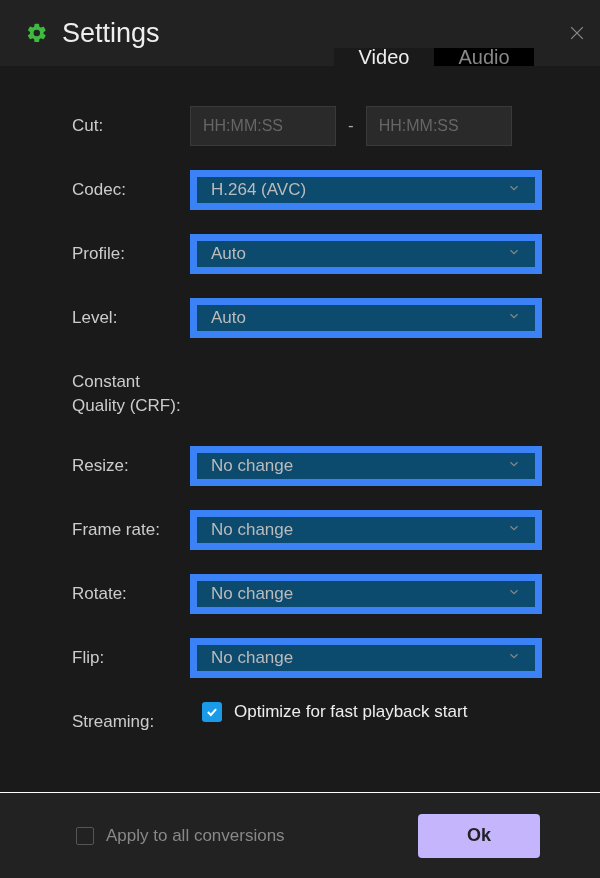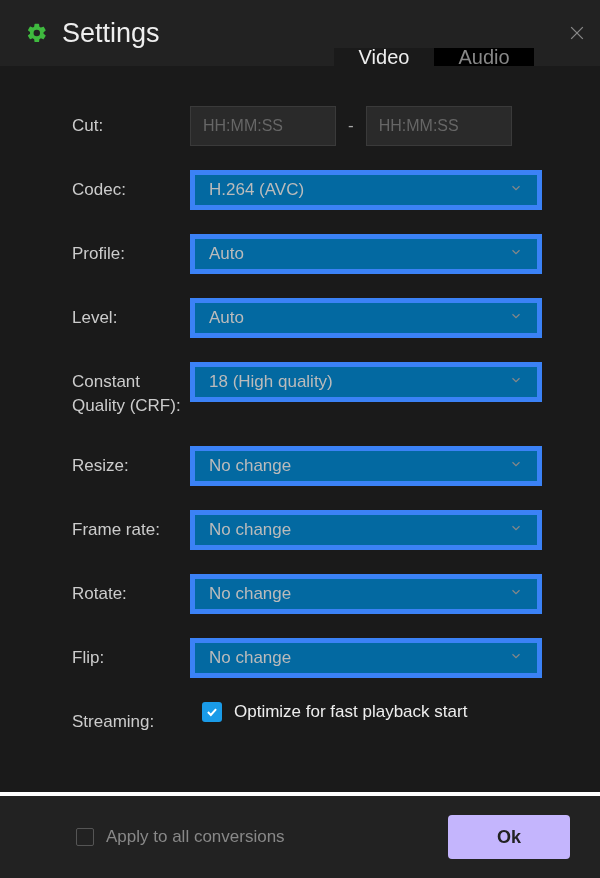--- a/index.html
+++ b/index.html
@@ -76,22 +76,22 @@
       padding-top: 8px;
       color: #ccc;
       font-size: 17px;
       line-height: 1.4;
     }
     .control {
       flex: 1;
     }
     .select {
       position: relative;
-      background: #0369a1;
-      border: 5px solid #3b82f6;
+      background: #0c4a6e;
+      border: 7px solid #3b82f6;
       height: 40px;
       display: flex;
       align-items: center;
       padding: 0 14px;
       color: #bbb;
       font-size: 17px;
       cursor: pointer;
     }
     .chevron {
       position: absolute;
@@ -140,24 +140,24 @@
       font-size: 17px;
       font-weight: 500;
     }
     .footer {
       position: absolute;
       bottom: 0;
       left: 0;
       right: 0;
       height: 86px;
       background: #222;
-      border-top: 4px solid #ffffff;
-      display: flex;
-      align-items: center;
-      padding: 0 30px 0 76px;
+      border-top: 1px solid #ffffff;
+      display: flex;
+      align-items: center;
+      padding: 0 60px 0 76px;
     }
     .unchecked {
       width: 18px;
       height: 18px;
       border: 1px solid #555;
       border-radius: 2px;
       margin-right: 12px;
       cursor: pointer;
     }
     .apply-label {
@@ -235,26 +235,20 @@
     <div class="control select">
       <span>Auto</span>
       <span class="chevron"><svg width="14" height="14" viewBox="0 0 24 24" fill="none" stroke="currentColor" stroke-width="2">
             <polyline points="6 9 12 15 18 9"></polyline>
           </svg></span>
     </div>
   </div>
 
   <div class="row">
     <div class="label">Constant Quality (CRF):</div>
-    <div class="control select">
-      <span>18 (High quality)</span>
-      <span class="chevron"><svg width="14" height="14" viewBox="0 0 24 24" fill="none" stroke="currentColor" stroke-width="2">
-            <polyline points="6 9 12 15 18 9"></polyline>
-          </svg></span>
-    </div>
   </div>
 
   <div class="row" style="margin-top:28px">
     <div class="label">Resize:</div>
     <div class="control select">
       <span>No change</span>
       <span class="chevron"><svg width="14" height="14" viewBox="0 0 24 24" fill="none" stroke="currentColor" stroke-width="2">
             <polyline points="6 9 12 15 18 9"></polyline>
           </svg></span>
     </div>

